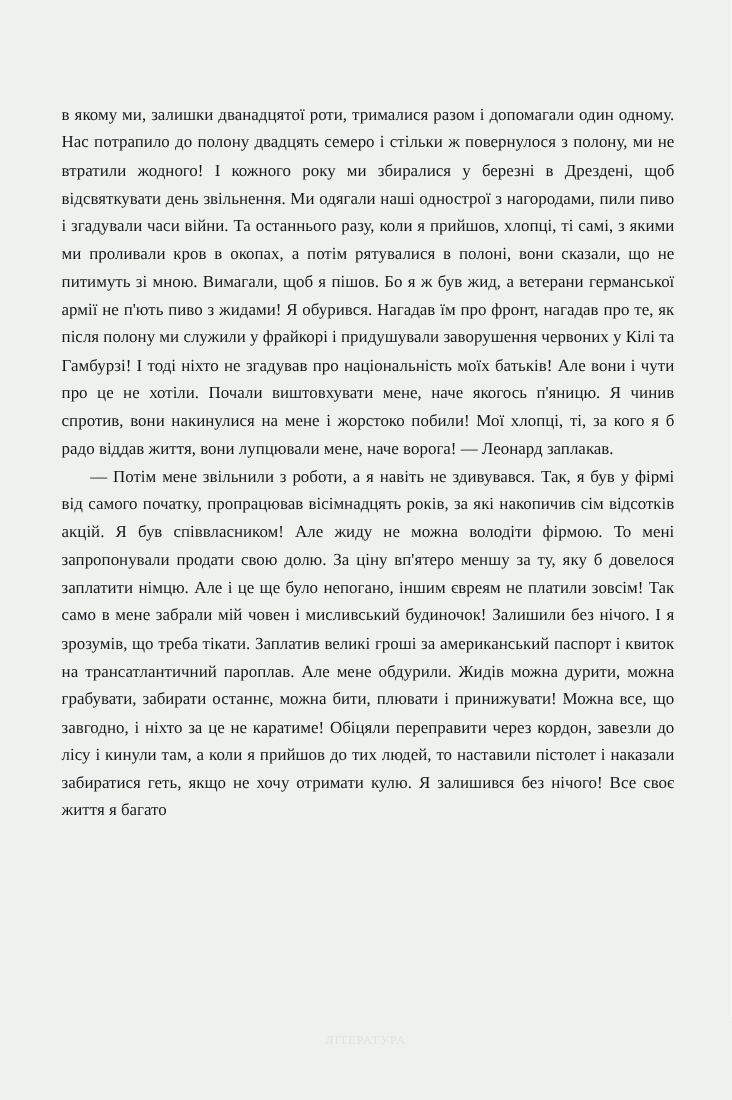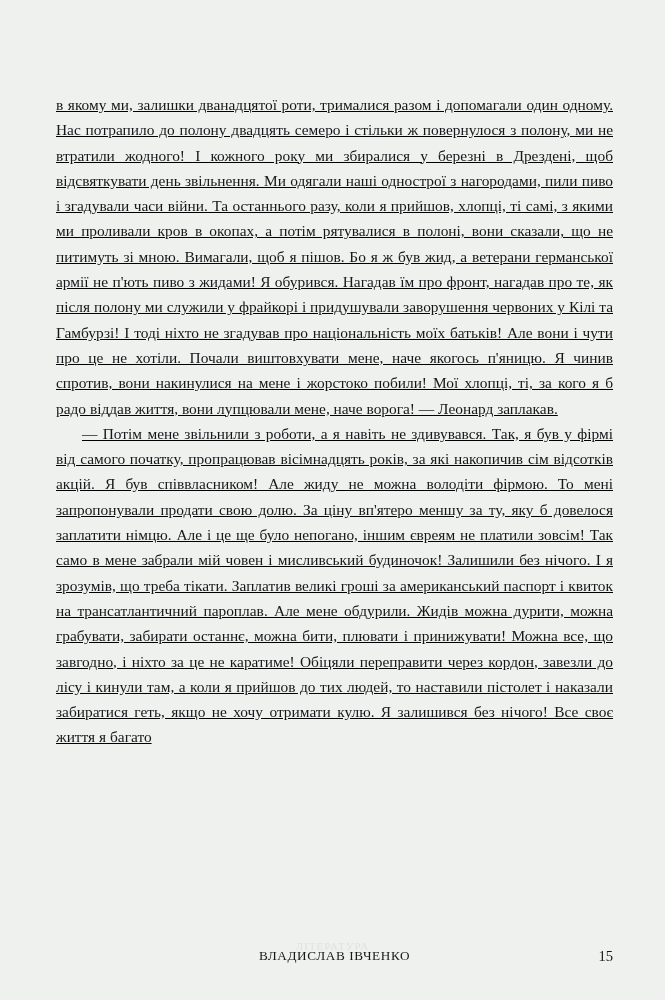--- a/index.html
+++ b/index.html
@@ -14,21 +14,20 @@
     background: #eef1ee;
     overflow: hidden;
     font-family: "Liberation Serif", serif;
   }
   .page-inner {
     position: absolute;
     left: 56px;
     right: 52px;
     top: 92px;
     bottom: 38px;
-    text-decoration: underline;
   }
   .body-text {
     font-size: 15.4px;
     line-height: 25.3px;
     color: #15181a;
     text-align: justify;
     text-justify: inter-word;
     hyphens: manual;
   }
   .body-text p {
@@ -79,18 +78,14 @@
 
   <div class="page-inner">
     <div class="body-text">
       <p>в якому ми, залишки дванадцятої роти, трималися разом і допомагали один одному. Нас потрапило до полону двадцять семеро і стільки ж повернулося з полону, ми не втратили жодного! І кожного року ми збиралися у березні в Дрездені, щоб відсвяткувати день звільнення. Ми одягали наші однострої з нагородами, пили пиво і згадували часи війни. Та останнього разу, коли я прийшов, хлопці, ті самі, з якими ми проливали кров в окопах, а потім рятувалися в полоні, вони сказали, що не питимуть зі мною. Вимагали, щоб я пішов. Бо я ж був жид, а ветерани германської армії не п'ють пиво з жидами! Я обурився. Нагадав їм про фронт, нагадав про те, як після полону ми служили у фрайкорі і придушували заворушення червоних у Кілі та Гамбурзі! І тоді ніхто не згадував про національність моїх батьків! Але вони і чути про це не хотіли. Почали виштовхувати мене, наче якогось п'яницю. Я чинив спротив, вони накинулися на мене і жорстоко побили! Мої хлопці, ті, за кого я б радо віддав життя, вони лупцювали мене, наче ворога! — Леонард заплакав.</p>
       <p class="indent">— Потім мене звільнили з роботи, а я навіть не здивувався. Так, я був у фірмі від самого початку, пропрацював вісімнадцять років, за які накопичив сім відсотків акцій. Я був співвласником! Але жиду не можна володіти фірмою. То мені запропонували продати свою долю. За ціну вп'ятеро меншу за ту, яку б довелося заплатити німцю. Але і це ще було непогано, іншим євреям не платили зовсім! Так само в мене забрали мій човен і мисливський будиночок! Залишили без нічого. І я зрозумів, що треба тікати. Заплатив великі гроші за американський паспорт і квиток на трансатлантичний пароплав. Але мене обдурили. Жидів можна дурити, можна грабувати, забирати останнє, можна бити, плювати і принижувати! Можна все, що завгодно, і ніхто за це не каратиме! Обіцяли переправити через кордон, завезли до лісу і кинули там, а коли я прийшов до тих людей, то наставили пістолет і наказали забиратися геть, якщо не хочу отримати кулю. Я залишився без нічого! Все своє життя я багато</p>
     </div>
   </div>
 
   <div class="watermark">ЛІТЕРАТУРА</div>
 
-  <div class="footer">
-    <span class="footer-author">ВЛАДИСЛАВ ІВЧЕНКО</span>
-    <span class="footer-page">15</span>
-  </div>
 
 </div>
 
 </body></html>

